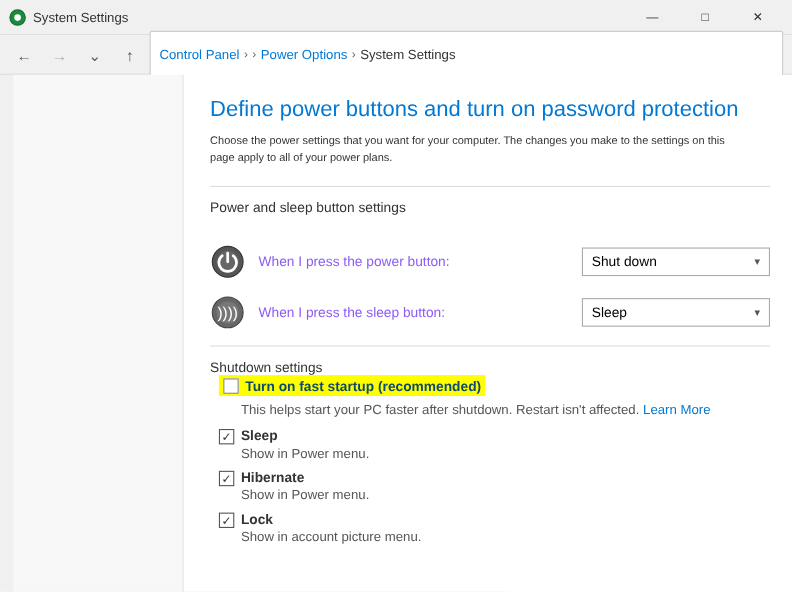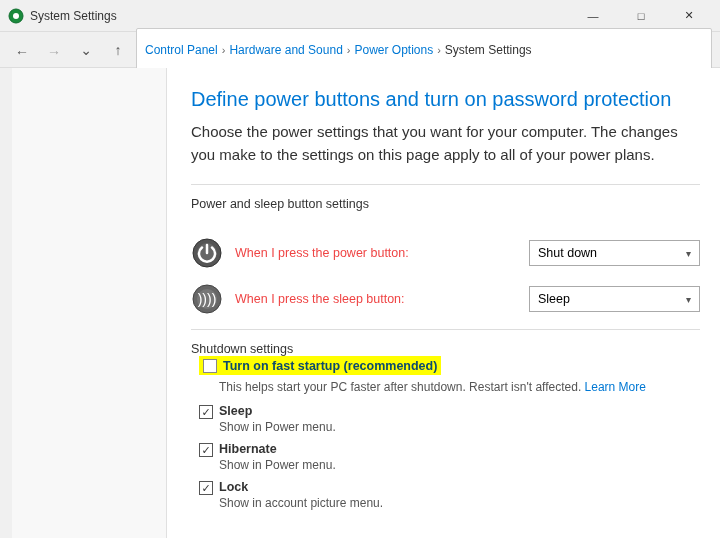--- a/index.html
+++ b/index.html
@@ -98,21 +98,21 @@
     }
 
     .page-title {
       font-size: 20px;
       color: #0078d4;
       font-weight: 400;
       margin-bottom: 10px;
     }
 
     .page-description {
-      font-size: 15px;
+      font-size: 10px;
       color: #333;
       line-height: 1.5;
       margin-bottom: 18px;
       max-width: 490px;
     }
 
     .section-header {
       font-size: 12.5px;
       color: #333;
       margin-bottom: 26px;
@@ -134,21 +134,21 @@
 
     .power-icon {
       width: 32px;
       height: 32px;
       flex-shrink: 0;
     }
 
     .setting-label {
       flex: 1;
       font-size: 12.5px;
-      color: #ef4444;
+      color: #8b5cf6;
     }
 
     .dropdown {
       width: 171px;
       height: 26px;
       border: 1px solid #aaa;
       background: white;
       font-size: 12.5px;
       padding: 0 8px;
       cursor: pointer;
@@ -278,21 +278,20 @@
 </div>
 
 <div class="nav-bar">
   <button class="nav-btn">←</button>
   <button class="nav-btn disabled">→</button>
   <button class="nav-btn">⌄</button>
   <button class="nav-btn">↑</button>
   <div class="breadcrumb">
     <span class="breadcrumb-item">Control Panel</span>
     <span class="breadcrumb-sep">›</span>
-    <span class="breadcrumb-item">Hardware and Sound</span>
     <span class="breadcrumb-sep">›</span>
     <span class="breadcrumb-item">Power Options</span>
     <span class="breadcrumb-sep">›</span>
     <span class="breadcrumb-current">System Settings</span>
   </div>
 </div>
 
 <div class="layout">
 
   <div class="sidebar"></div>

